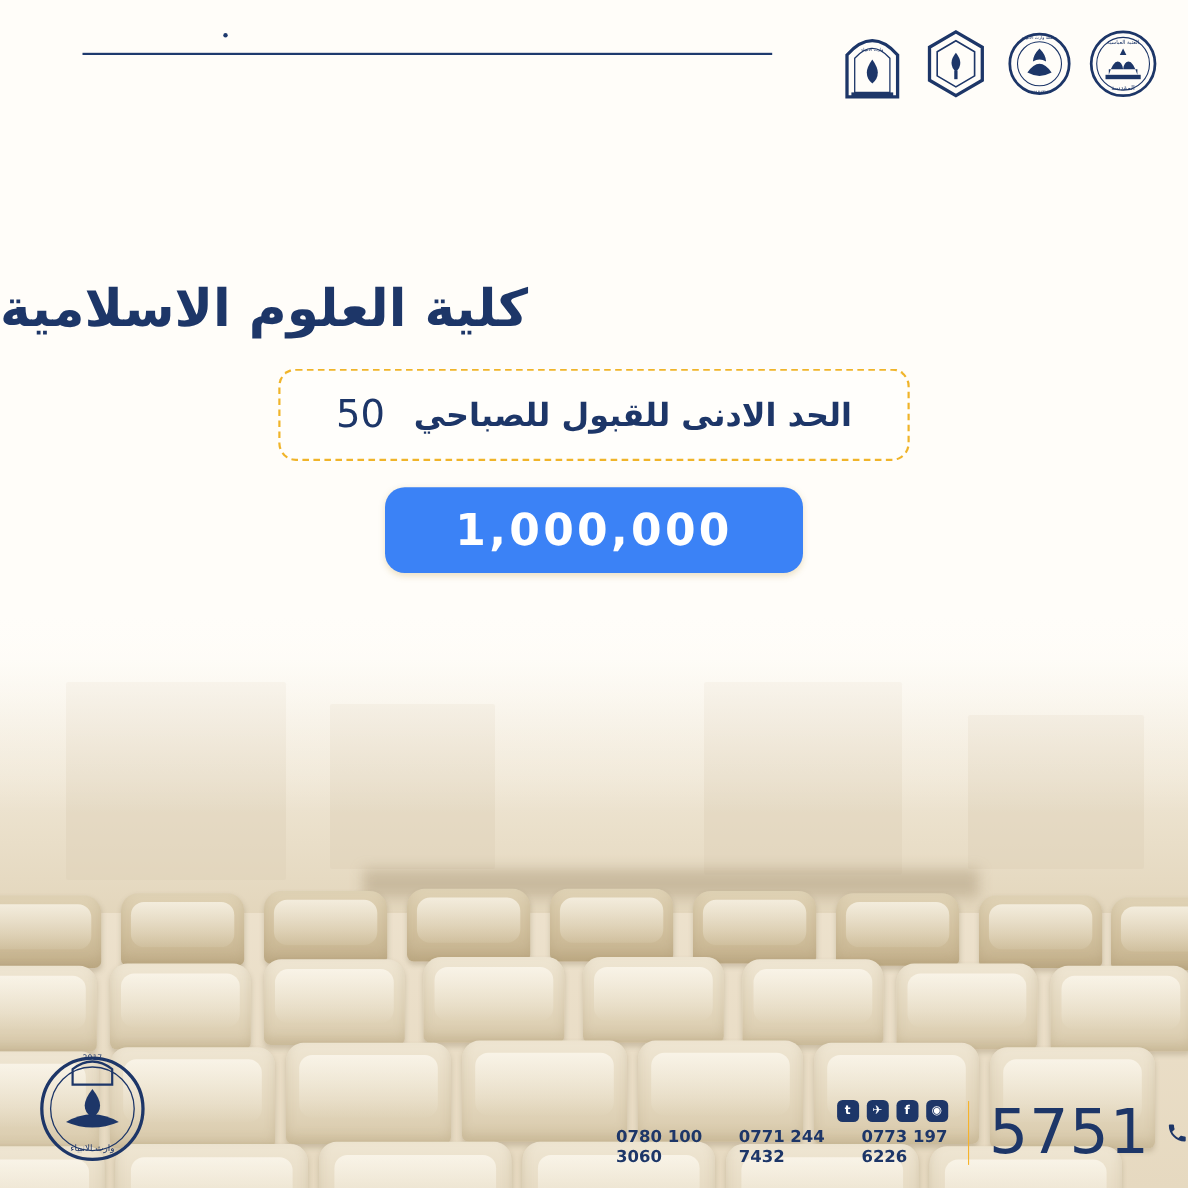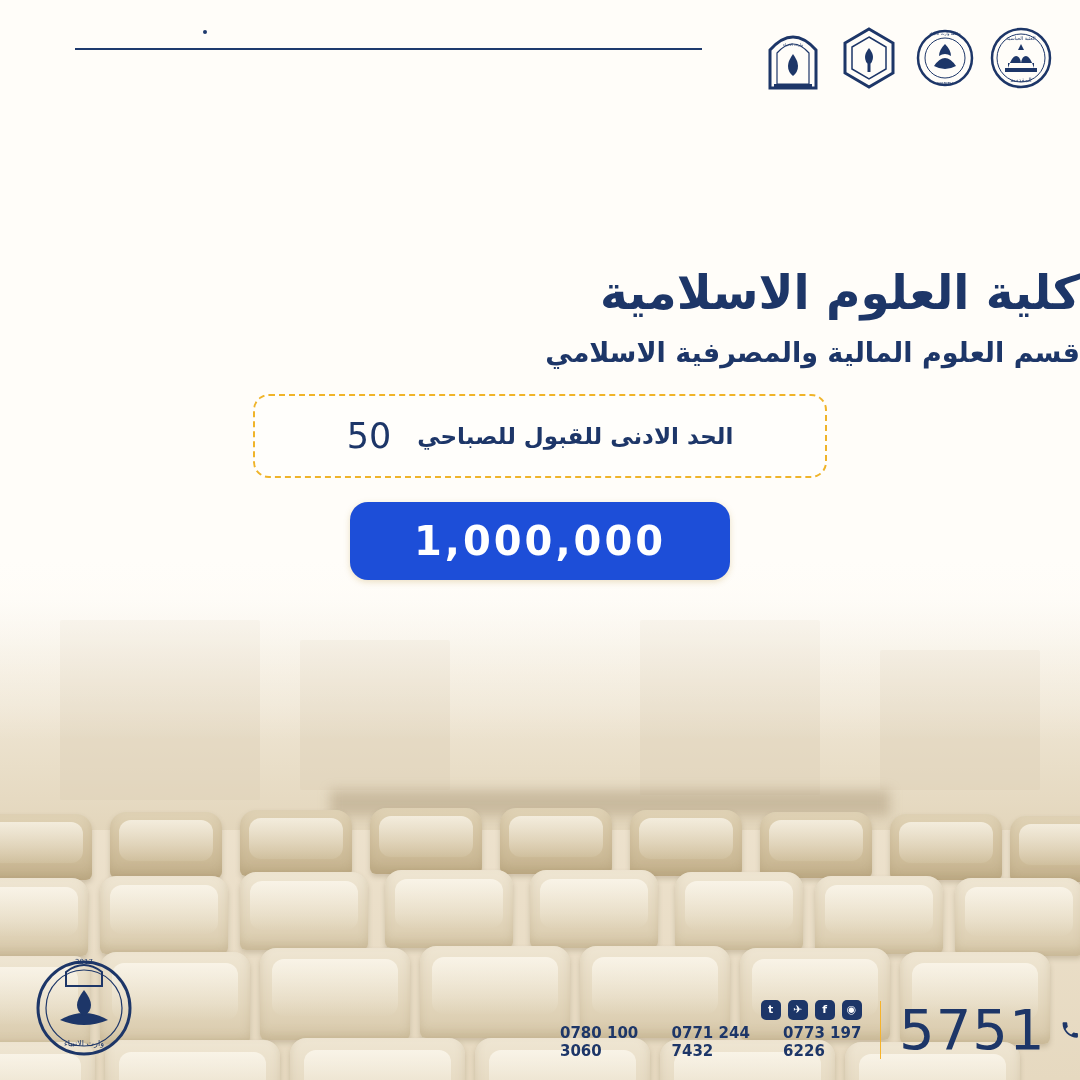--- a/index.html
+++ b/index.html
@@ -68,51 +68,51 @@
   }
 
   .logos{
     position:absolute;right:28px;top:24px;
     display:flex;align-items:center;gap:14px;
   }
   .logo{width:62px;height:68px;display:block;}
 
   
   .content{
-    position:absolute;left:0;top:265px;width:1080px;
-    text-align:right;
+    position:absolute;left:0;top:253px;width:1080px;
+    text-align:left;
   }
   .college{
     font-size:47px;font-weight:bold;color:#1d3668;letter-spacing:0px;
     line-height:1.2;
     direction:rtl;
   }
   .dept{
     margin-top:16px;
     font-size:27px;font-weight:bold;color:#1d3668;
     direction:rtl;
   }
   .min-box{
     margin:26px auto 0;
     width:570px;height:80px;
     border:2px dashed #f0b429;
     border-radius:16px;
     display:flex;align-items:center;justify-content:center;gap:26px;
     background:rgba(255,255,255,.35);
   }
   .min-label{
-    font-size:23px;font-weight:bold;color:#1d3668;direction:rtl;
+    font-size:29px;font-weight:bold;color:#1d3668;direction:rtl;
   }
   .min-value{
     font-size:35px;font-weight:normal;color:#1d3668;direction:ltr;
   }
   .fee{
     margin:24px auto 0;
     width:380px;height:78px;
-    background:#1d4ed8;
+    background:#3b82f6;
     border-radius:18px;
     display:flex;align-items:center;justify-content:center;
     box-shadow:0 2px 6px rgba(180,140,40,.25);
   }
   .fee span{
     font-size:40px;font-weight:bold;color:#ffffff;letter-spacing:3px;direction:ltr;
   }
   .branches{
     margin-top:24px;
     font-size:28px;font-weight:bold;color:#1d3668;direction:rtl;
@@ -238,21 +238,20 @@
       <path d="M8 64 V26 q23-26 46 0 V64z" fill="none" stroke="#1d3668" stroke-width="3"></path>
       <path d="M15 60 V29 q16-18 32 0 V60z" fill="none" stroke="#1d3668" stroke-width="1.2"></path>
       <path d="M31 30 q5 7 5 12 q0 6-5 10 q-5-4-5-10 q0-5 5-12z" fill="#1d3668"></path>
       <rect x="12" y="60" width="38" height="5" fill="#1d3668"></rect>
       <text x="31" y="22" font-size="4" text-anchor="middle" fill="#1d3668" font-family="DejaVu Sans">وارث الانبياء</text>
     </svg>
   </div>
 
   <div class="content">
     <div class="college">كلية العلوم الاسلامية</div>
-    <div class="dept">قسم العلوم المالية والمصرفية الاسلامي</div>
 
     <div class="min-box">
       <span class="min-label">الحد الادنى للقبول للصباحي</span>
       <span class="min-value">50</span>
     </div>
 
     <div class="fee">
       <span>1,000,000</span>
     </div>
 

